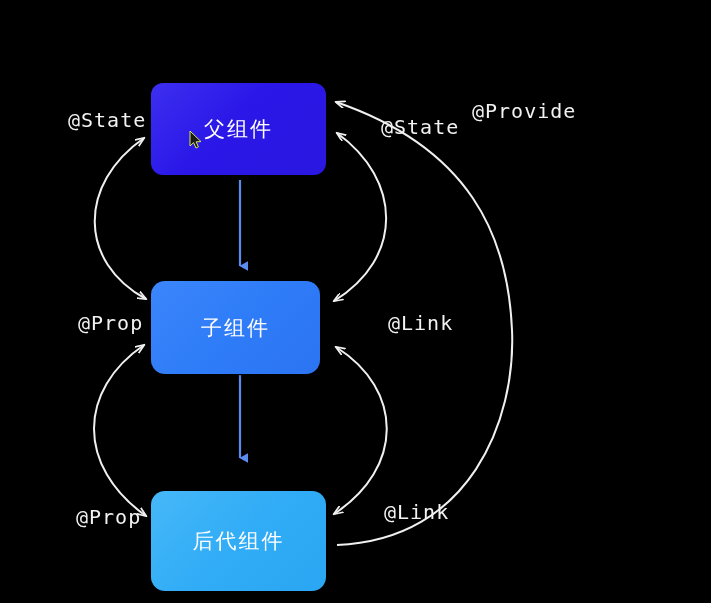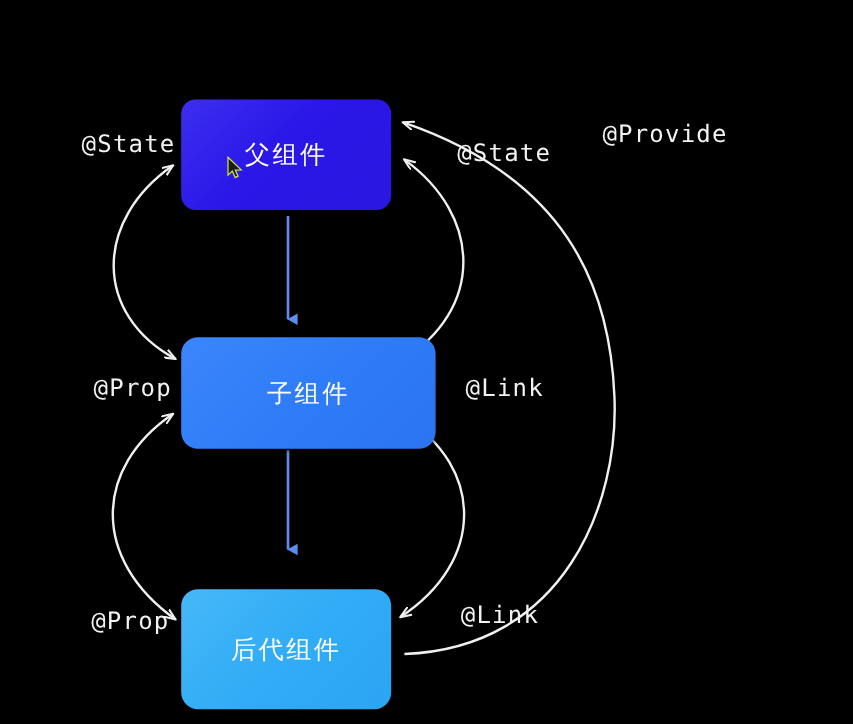--- a/index.html
+++ b/index.html
@@ -43,21 +43,21 @@
     left: 151px;
     top: 83px;
     width: 175px;
     height: 92px;
     background: linear-gradient(135deg, #3d2ff0 0%, #2a17e8 45%, #2a17e0 100%);
     border-radius: 12px;
   }
   #node-child {
     left: 151px;
     top: 281px;
-    width: 212px;
+    width: 169px;
     height: 93px;
     background: linear-gradient(135deg, #3b86fb 0%, #2f7cf8 50%, #2b74f2 100%);
   }
   #node-descendant {
     left: 151px;
     top: 471px;
     width: 175px;
     height: 100px;
     background: linear-gradient(135deg, #46b8f8 0%, #31acf6 50%, #2aa6f2 100%);
     margin-top: 20px;
@@ -67,21 +67,21 @@
     color: #f2f2f2;
     font-family: "DejaVu Sans Mono", "Liberation Mono", monospace;
     font-size: 20px;
     letter-spacing: 1px;
     white-space: nowrap;
     user-select: none;
     margin-left: 36px;
   }
   #label-state-left   { left: 32px;  top: 108px; }
   #label-state-right  { left: 345px; top: 115px; }
-  #label-provide      { left: 466px; top: 99px;  }
+  #label-provide      { left: 436px; top: 99px;  }
   #label-prop-upper   { left: 42px;  top: 311px; }
   #label-link-upper   { left: 352px; top: 311px; }
   #label-prop-lower   { left: 40px;  top: 505px; }
   #label-link-lower   { left: 348px; top: 500px; }
   #label-consume      { left: 472px; top: 532px; }
   #cursor {
     position: absolute;
     left: 189px;
     top: 130px;
     width: 14px;

